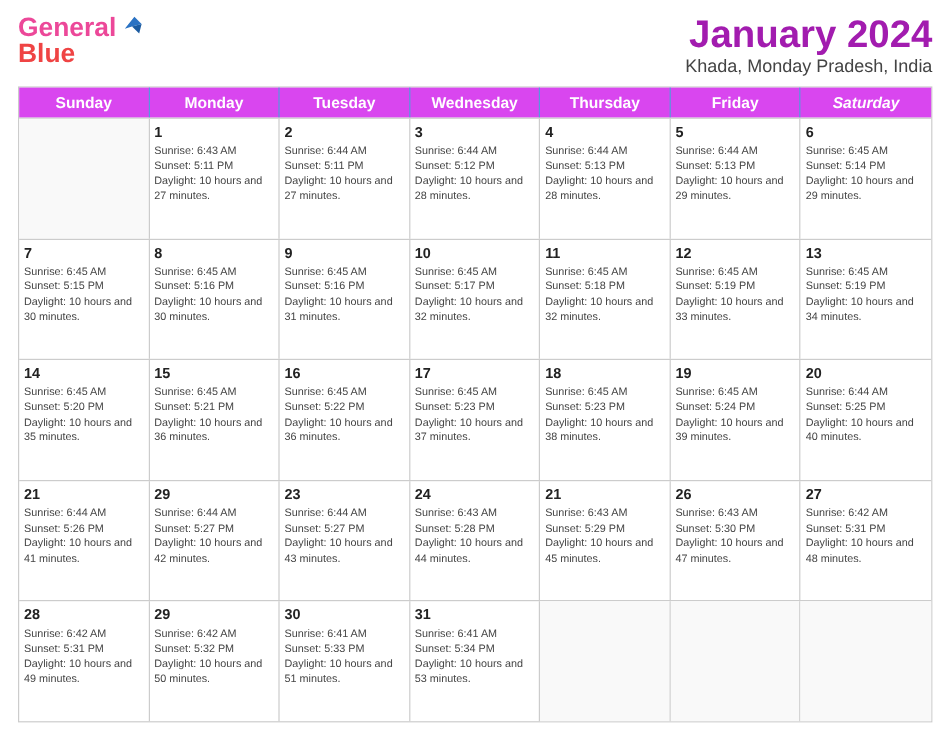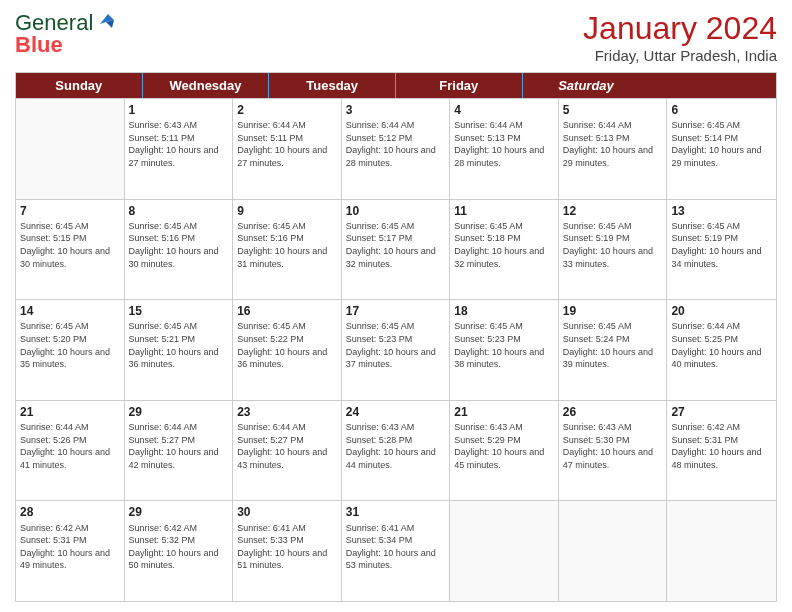--- a/index.html
+++ b/index.html
@@ -27,37 +27,37 @@
       display: flex;
       align-items: center;
     }
     .logo-general { color: #333; }
     .logo-blue { color: #1a6bbf; }
     .title-block {
       text-align: right;
     }
     .month-year {
       font-size: 32px;
-      color: #b91c1c;
-      font-weight: normal;
+      color: #a21caf;
+      font-weight: bold;
     }
     .location {
       font-size: 15px;
       color: #444;
     }
     .calendar {
       flex: 1;
       display: flex;
       flex-direction: column;
       border: 1px solid #ccc;
     }
     .cal-header-row {
       display: grid;
-      grid-template-columns: repeat(6, 1fr);
-      background: #7f1d1d;
+      grid-template-columns: repeat(7, 1fr);
+      background: #d946ef;
     }
     .cal-header-cell {
       color: #fff;
       text-align: center;
       padding: 5px 4px;
       font-size: 13px;
       font-weight: bold;
       border-right: 1px solid #5599dd;
     }
     .cal-header-cell:last-child { border-right: none; font-style: italic; }
@@ -96,40 +96,42 @@
     }
   </style>
 </head>
 <body>
 
 <div class="page">
   <div class="header">
     <div class="logo">
       <div>
         <div style="display:flex;align-items:center;">
-          <span class="logo-general" style="font-size:22px;font-weight:normal;color:#14532d;">General</span>
+          <span class="logo-general" style="font-size:22px;font-weight:bold;color:#ec4899;">General</span>
           <svg width="22" height="22" viewBox="0 0 22 22" style="margin-left:1px;margin-top:-4px;">
             <polygon points="6,14 14,4 20,10 12,12" fill="#2a72c3"></polygon>
             <polygon points="12,12 20,10 18,18" fill="#1a5aa0"></polygon>
           </svg>
         </div>
         <span class="logo-blue" style="font-size:22px;font-weight:bold;color:#ef4444;display:block;margin-top:-4px;">Blue</span>
       </div>
     </div>
     <div class="title-block">
       <div class="month-year">January 2024</div>
-      <div class="location">Friday, Uttar Pradesh, India</div>
+      <div class="location">Khada, Monday Pradesh, India</div>
     </div>
   </div>
 
   <div class="calendar">
     <div class="cal-header-row">
     <div class="cal-header-cell">Sunday</div>
+        <div class="cal-header-cell">Monday</div>
+        <div class="cal-header-cell">Tuesday</div>
         <div class="cal-header-cell">Wednesday</div>
-        <div class="cal-header-cell">Tuesday</div>
+        <div class="cal-header-cell">Thursday</div>
         <div class="cal-header-cell">Friday</div>
         <div class="cal-header-cell">Saturday</div>
       </div>
     <div class="cal-body">
     <div class="cal-week">
           <div class="cal-cell empty"></div>
           <div class="cal-cell">
             <span class="day-num">1</span>
             <div class="cal-cell-info" style="white-space: pre-line;">Sunrise: 6:43 AM
 Sunset: 5:11 PM

